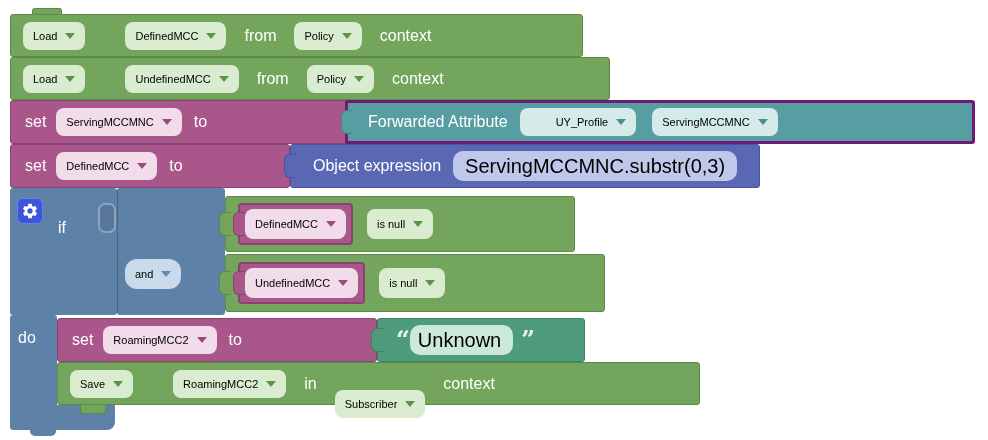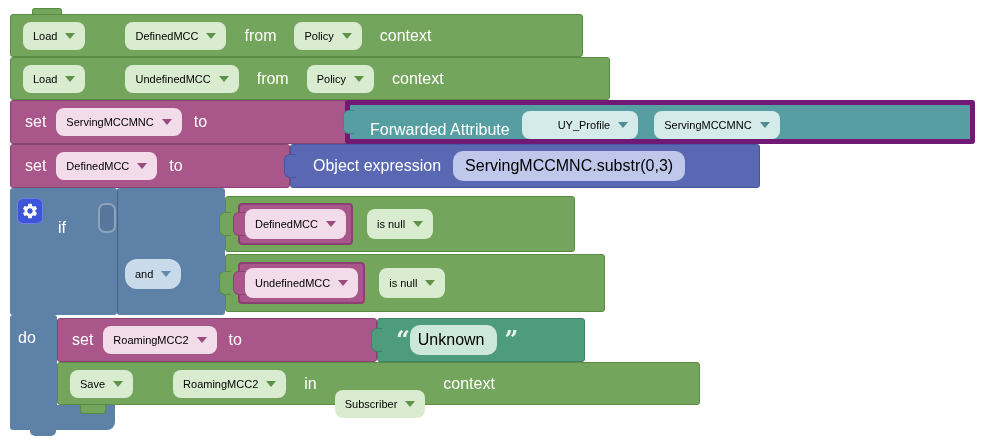--- a/index.html
+++ b/index.html
@@ -6,40 +6,40 @@
   #workspace{
     position:relative;width:988px;height:440px;background:#fff;overflow:hidden;
     font-family:"Liberation Sans",sans-serif;
   }
   .block{
     position:absolute;box-sizing:border-box;border-radius:3px;
     display:flex;align-items:center;color:#fff;font-size:16px;white-space:nowrap;
   }
   .g {background:#74A55C;border:1px solid #598B45;}
   .p {background:#A9568A;border:1px solid #8A4370;}
-  .t {background:#579EA3;border:5px solid #701a75;align-items:flex-end;}
+  .t {background:#579EA3;border:3px solid #701a75;}
   .b {background:#5A68B4;border:1px solid #4953A3;}
   .sg{background:#4E9C7D;border:1px solid #3F8164;}
   .slate{background:#5D81A7;border:none;border-radius:3px;position:absolute;box-sizing:border-box;color:#fff;font-size:16px;}
   .pill{
     display:inline-flex;align-items:center;height:28px;padding:0 10px;border-radius:8px;
     color:#000;font-size:11px;cursor:pointer;white-space:nowrap;
   }
   .pill-g {background:#D9ECD0;}
   .pill-p {background:#F2DCEA;}
   .pill-t {background:#D5EBEA;}
   .pill-bl{background:#C9DAEB;}
   .chev{width:0;height:0;border-left:5px solid transparent;border-right:5px solid transparent;
         border-top:6px solid #5F9249;margin-left:8px;}
   .chev-p {border-top-color:#9A4B7D;}
   .chev-t {border-top-color:#4D8C91;}
   .chev-bl{border-top-color:#6189B1;}
   .field{
     display:inline-flex;align-items:center;height:30px;padding:0 12px;border-radius:10px;
-    color:#000;font-size:16px;cursor:text;white-space:nowrap;
+    color:#000;font-size:20px;cursor:text;white-space:nowrap;
   }
   .field-b {background:#BFC8EA;}
   .field-sg{background:#CBE8DB;}
   .varblock{
     position:relative;display:inline-flex;align-items:center;height:38px;padding:0 5px;
     background:#A9568A;border:2px solid #8A4370;border-radius:4px;cursor:pointer;
   }
   .plug{position:absolute;left:-7px;top:50%;transform:translateY(-50%);
         width:11px;height:22px;border-radius:6px 0 0 6px;}
   .plug-t {background:#579EA3;border:1px solid #46848A;border-right:none;}

